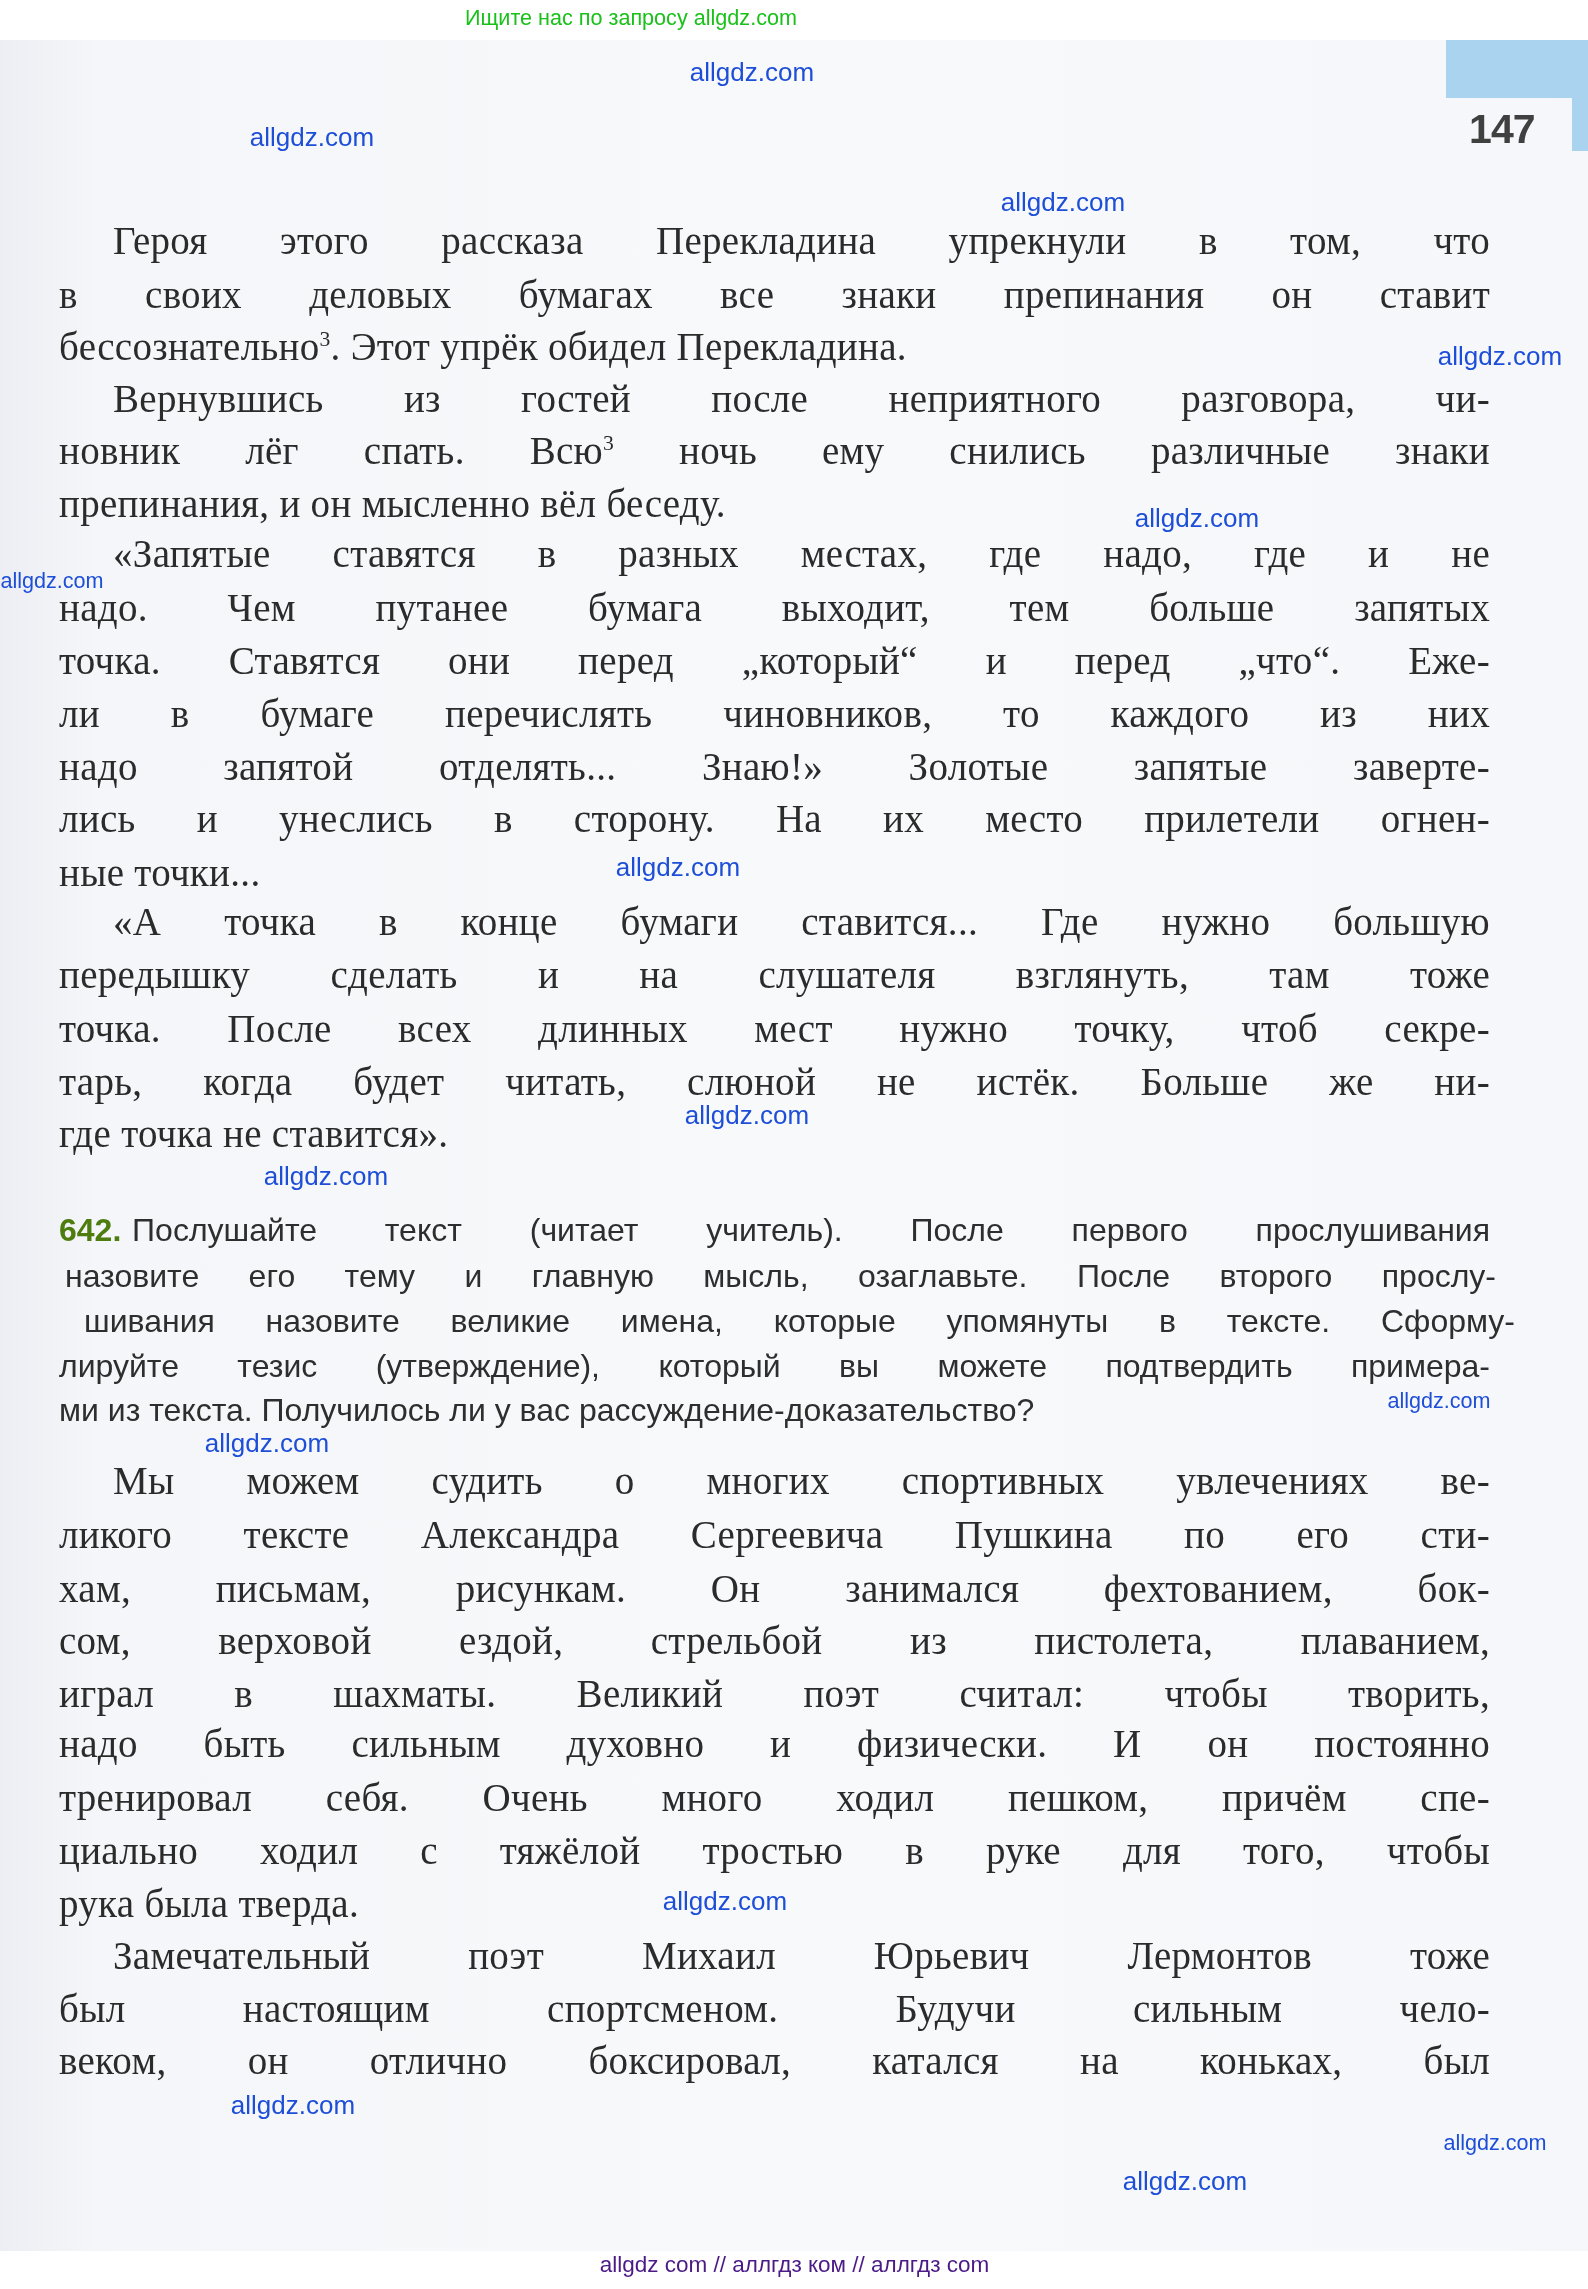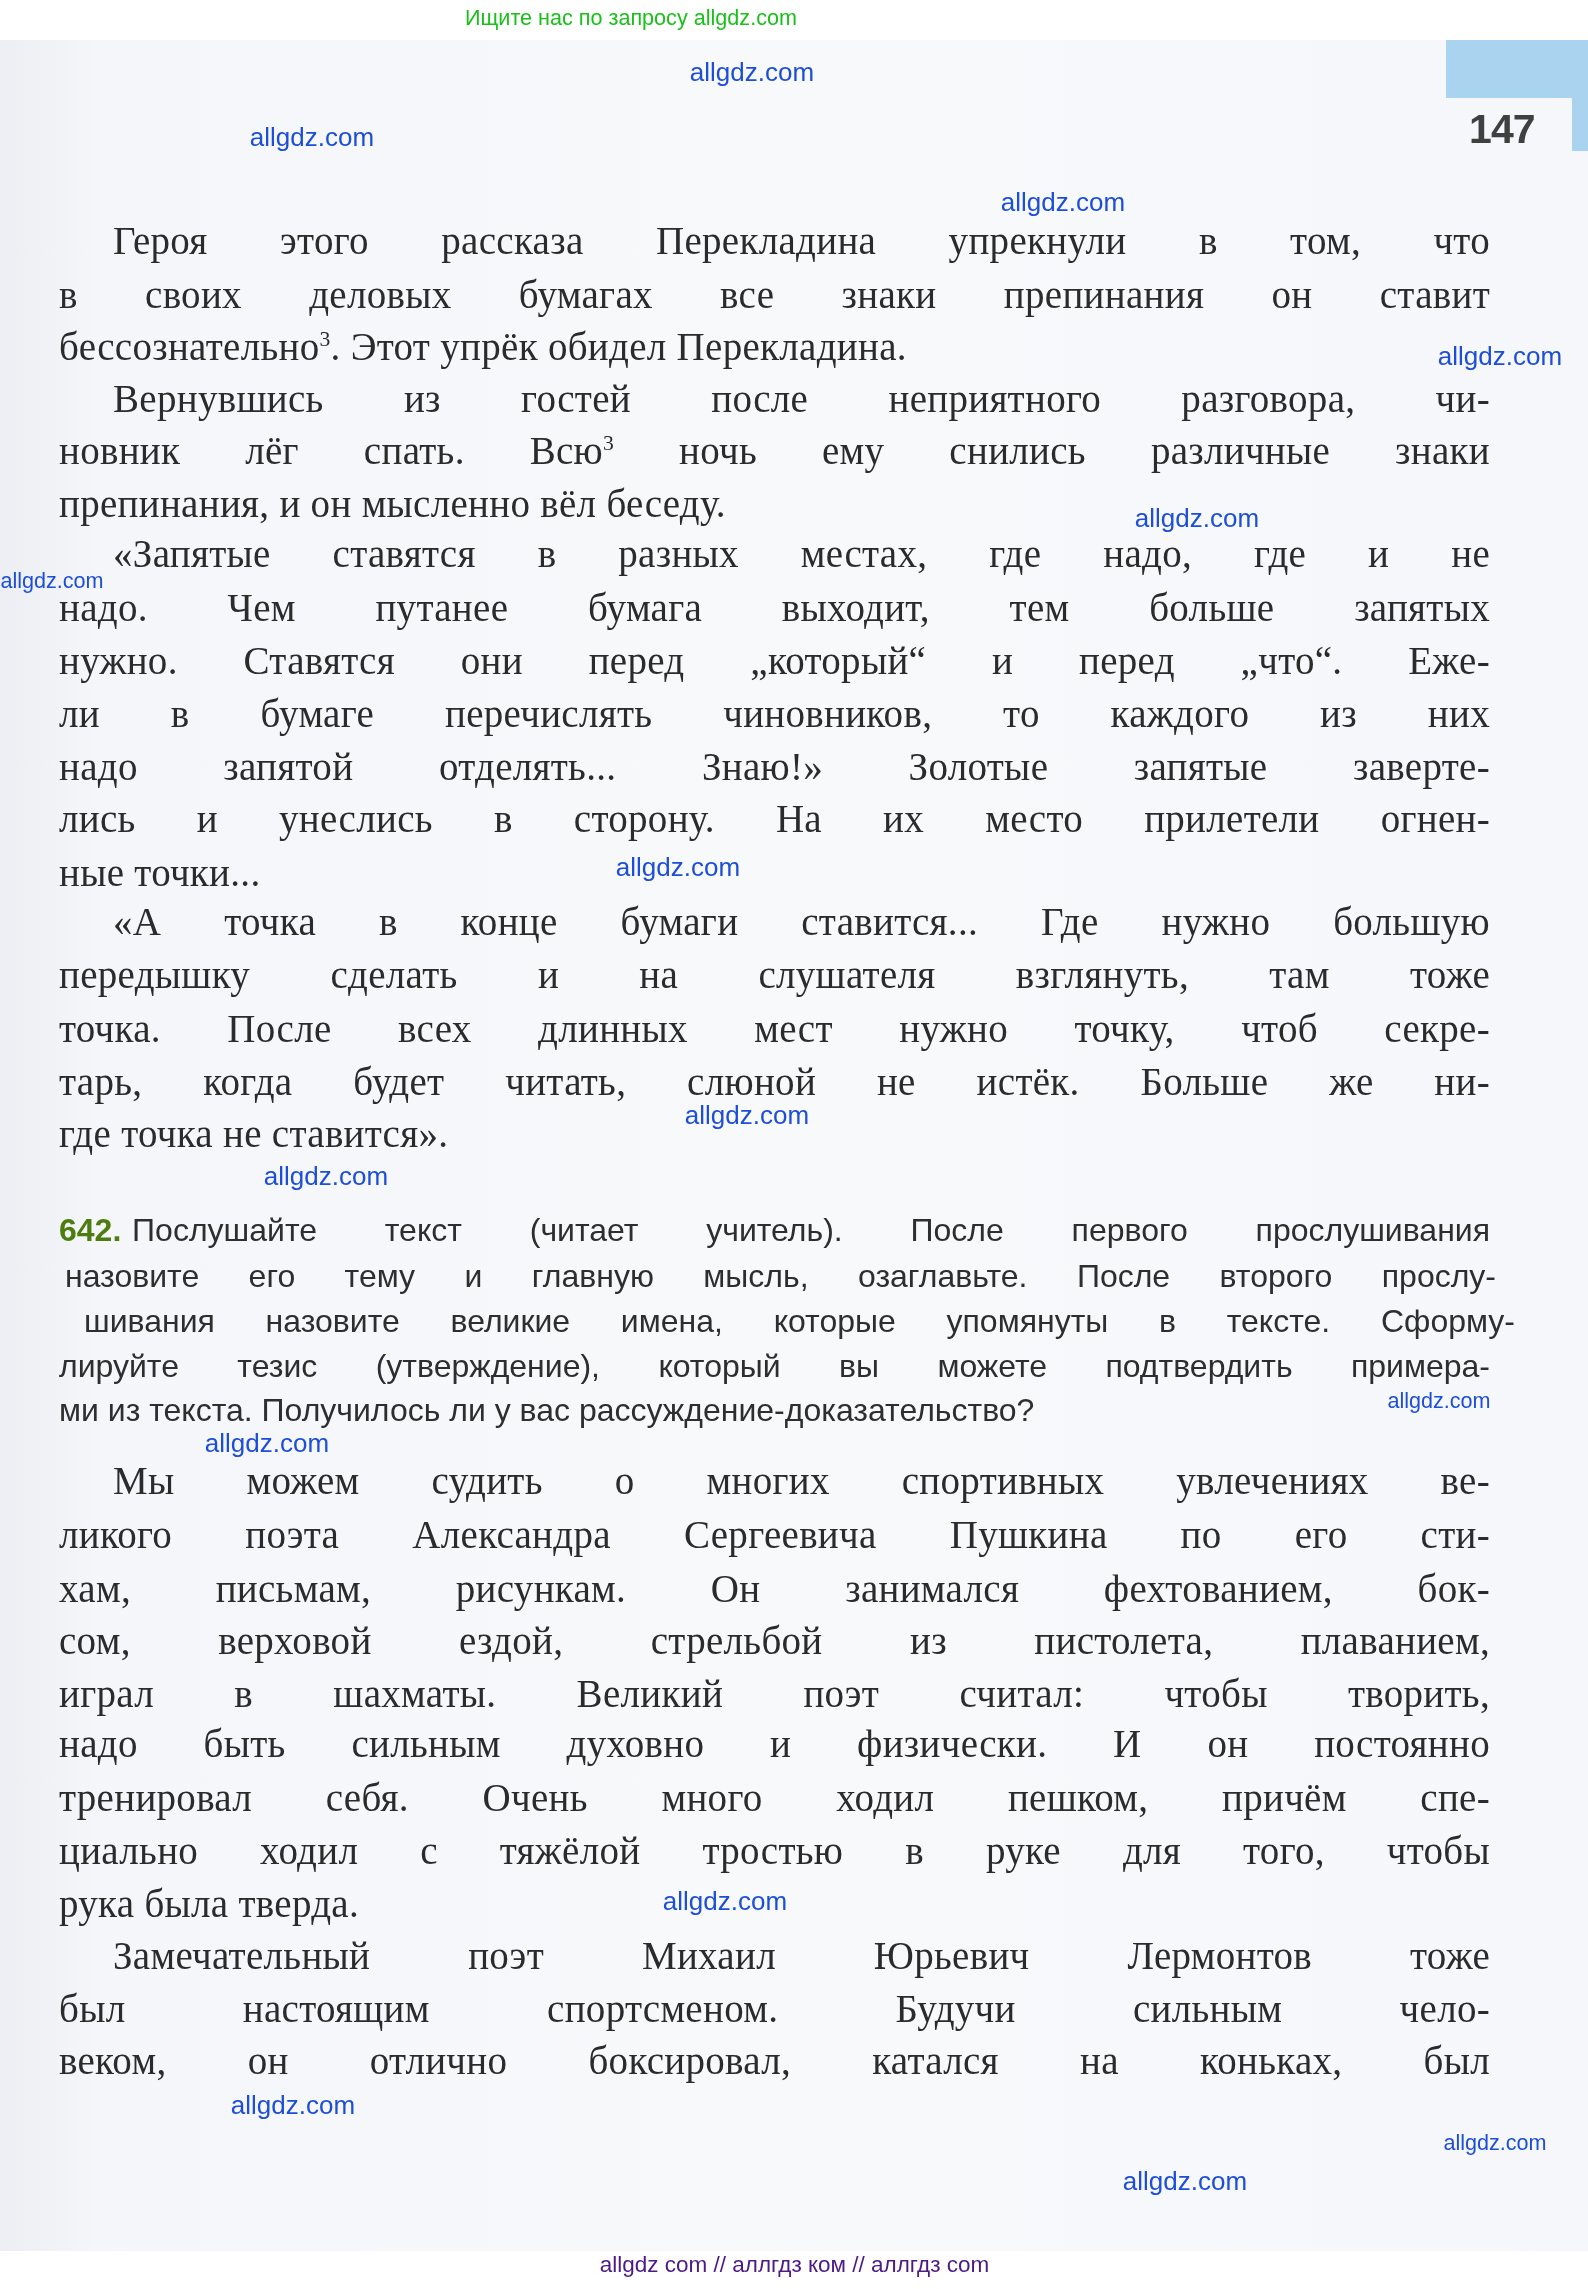--- a/index.html
+++ b/index.html
@@ -71,40 +71,40 @@
 <div class="line indent" style="top:215px;">Героя этого рассказа Перекладина упрекнули в том, что</div>
 <div class="line" style="top:269px;">в своих деловых бумагах все знаки препинания он ставит</div>
 <div class="line last" style="top:321px;"><span>бессознательно</span><sup>3</sup><span>. Этот упрёк обидел Перекладина.</span></div>
 
 <div class="line indent" style="top:373px;">Вернувшись из гостей после неприятного разговора, чи-</div>
 <div class="line" style="top:425px;"><span>новник лёг спать. Всю</span><sup>3</sup><span> ночь ему снились различные знаки</span></div>
 <div class="line last" style="top:478px;">препинания, и он мысленно вёл беседу.</div>
 
 <div class="line indent" style="top:528px;">«Запятые ставятся в разных местах, где надо, где и не</div>
 <div class="line" style="top:582px;">надо. Чем путанее бумага выходит, тем больше запятых</div>
-<div class="line" style="top:635px;">нужно. Ставятся они перед „который“ и перед „что“. Еже-</div>
+<div class="line" style="top:635px;">точка. Ставятся они перед „который“ и перед „что“. Еже-</div>
 <div class="line" style="top:688px;">ли в бумаге перечислять чиновников, то каждого из них</div>
 <div class="line" style="top:741px;">надо запятой отделять... Знаю!» Золотые запятые заверте-</div>
 <div class="line" style="top:793px;">лись и унеслись в сторону. На их место прилетели огнен-</div>
 <div class="line last" style="top:847px;">ные точки...</div>
 
 <div class="line indent" style="top:896px;">«А точка в конце бумаги ставится... Где нужно большую</div>
 <div class="line" style="top:949px;">передышку сделать и на слушателя взглянуть, там тоже</div>
 <div class="line" style="top:1003px;">точка. После всех длинных мест нужно точку, чтоб секре-</div>
 <div class="line" style="top:1056px;">тарь, когда будет читать, слюной не истёк. Больше же ни-</div>
 <div class="line last" style="top:1108px;">где точка не ставится».</div>
 
 <div class="sline" style="top:1208px;"><span class="task-num">642.</span><span>Послушайте текст (читает учитель). После первого прослушивания</span></div>
 <div class="sline" style="top:1254px;margin-left:6px;">назовите его тему и главную мысль, озаглавьте. После второго прослу-</div>
 <div class="sline" style="top:1299px;margin-left:25px;">шивания назовите великие имена, которые упомянуты в тексте. Сформу-</div>
 <div class="sline" style="top:1344px;">лируйте тезис (утверждение), который вы можете подтвердить примера-</div>
 <div class="sline last" style="top:1388px;">ми из текста. Получилось ли у вас рассуждение-доказательство?</div>
 
 <div class="line indent" style="top:1455px;">Мы можем судить о многих спортивных увлечениях ве-</div>
-<div class="line" style="top:1509px;">ликого поэта Александра Сергеевича Пушкина по его сти-</div>
+<div class="line" style="top:1509px;">ликого тексте Александра Сергеевича Пушкина по его сти-</div>
 <div class="line" style="top:1563px;">хам, письмам, рисункам. Он занимался фехтованием, бок-</div>
 <div class="line" style="top:1615px;">сом, верховой ездой, стрельбой из пистолета, плаванием,</div>
 <div class="line" style="top:1668px;">играл в шахматы. Великий поэт считал: чтобы творить,</div>
 <div class="line" style="top:1718px;">надо быть сильным духовно и физически. И он постоянно</div>
 <div class="line" style="top:1772px;">тренировал себя. Очень много ходил пешком, причём спе-</div>
 <div class="line" style="top:1825px;">циально ходил с тяжёлой тростью в руке для того, чтобы</div>
 <div class="line last" style="top:1878px;">рука была тверда.</div>
 
 <div class="line indent" style="top:1930px;">Замечательный поэт Михаил Юрьевич Лермонтов тоже</div>
 <div class="line" style="top:1983px;">был настоящим спортсменом. Будучи сильным чело-</div>

